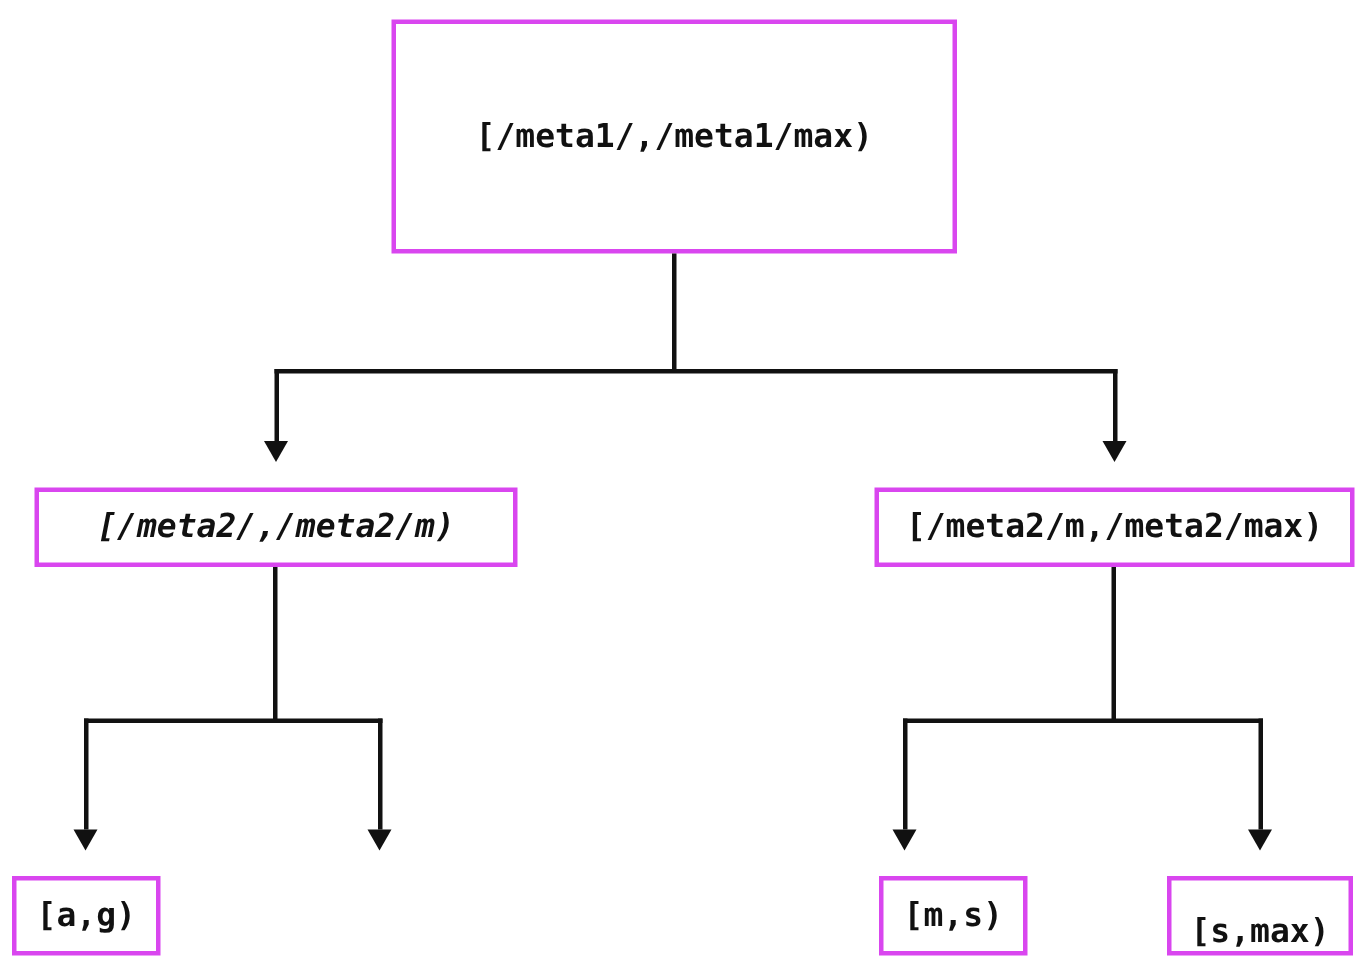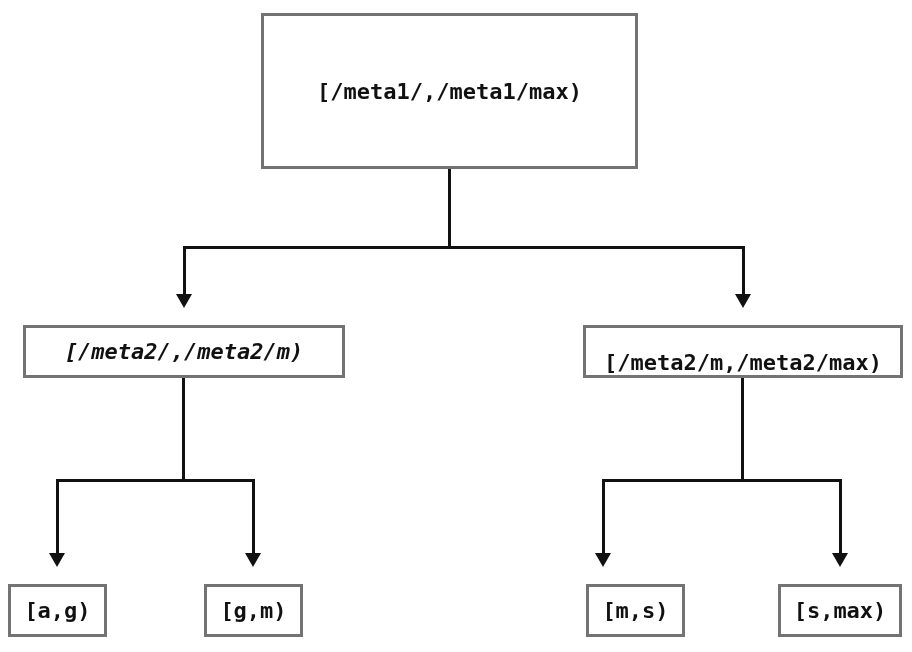--- a/index.html
+++ b/index.html
@@ -11,21 +11,21 @@
     position: relative;
     width: 912px;
     height: 652px;
     background: #ffffff;
     font-family: "DejaVu Sans Mono", "Liberation Mono", monospace;
     overflow: hidden;
   }
   .node {
     position: absolute;
     box-sizing: border-box;
-    border: 3px solid #737373;
+    border: 3px solid #d946ef;
     background: #ffffff;
     display: flex;
     align-items: center;
     justify-content: center;
     color: #111111;
     font-size: 22px;
     font-weight: 600;
     white-space: nowrap;
   }
   .line {
@@ -53,44 +53,41 @@
   <div class="line" style="left:448px; top:169px; width:3px; height:79px;"></div>
   <div class="line" style="left:183px; top:246px; width:562px; height:3px;"></div>
   <div class="line" style="left:183px; top:246px; width:3px; height:48px;"></div>
   <div class="line" style="left:742px; top:246px; width:3px; height:48px;"></div>
   <div class="arrow" style="left:176px; top:294px;"></div>
   <div class="arrow" style="left:735px; top:294px;"></div>
 
   <div class="node" style="left:23px; top:325px; width:322px; height:53px;font-style:italic;">
     <span>[/meta2/,/meta2/m)</span>
   </div>
-  <div class="node" style="left:583px; top:325px; width:320px; height:53px;align-items:flex-end;">
+  <div class="node" style="left:583px; top:325px; width:320px; height:53px;">
     <span>[/meta2/m,/meta2/max)</span>
   </div>
 
   <div class="line" style="left:182px; top:378px; width:3px; height:103px;"></div>
   <div class="line" style="left:56px; top:479px; width:199px; height:3px;"></div>
   <div class="line" style="left:56px; top:479px; width:3px; height:74px;"></div>
   <div class="line" style="left:252px; top:479px; width:3px; height:74px;"></div>
   <div class="arrow" style="left:49px; top:553px;"></div>
   <div class="arrow" style="left:245px; top:553px;"></div>
 
   <div class="line" style="left:741px; top:378px; width:3px; height:103px;"></div>
   <div class="line" style="left:602px; top:479px; width:240px; height:3px;"></div>
   <div class="line" style="left:602px; top:479px; width:3px; height:74px;"></div>
   <div class="line" style="left:839px; top:479px; width:3px; height:74px;"></div>
   <div class="arrow" style="left:595px; top:553px;"></div>
   <div class="arrow" style="left:832px; top:553px;"></div>
 
   <div class="node" style="left:8px; top:584px; width:99px; height:53px;">
     <span>[a,g)</span>
   </div>
-  <div class="node" style="left:204px; top:584px; width:99px; height:53px;">
-    <span>[g,m)</span>
-  </div>
   <div class="node" style="left:554px; top:584px; width:99px; height:53px;margin-left:32px;">
     <span>[m,s)</span>
   </div>
-  <div class="node" style="left:778px; top:584px; width:124px; height:53px;">
+  <div class="node" style="left:778px; top:584px; width:124px; height:53px;align-items:flex-end;">
     <span>[s,max)</span>
   </div>
 
 </div>
 
 </body></html>

